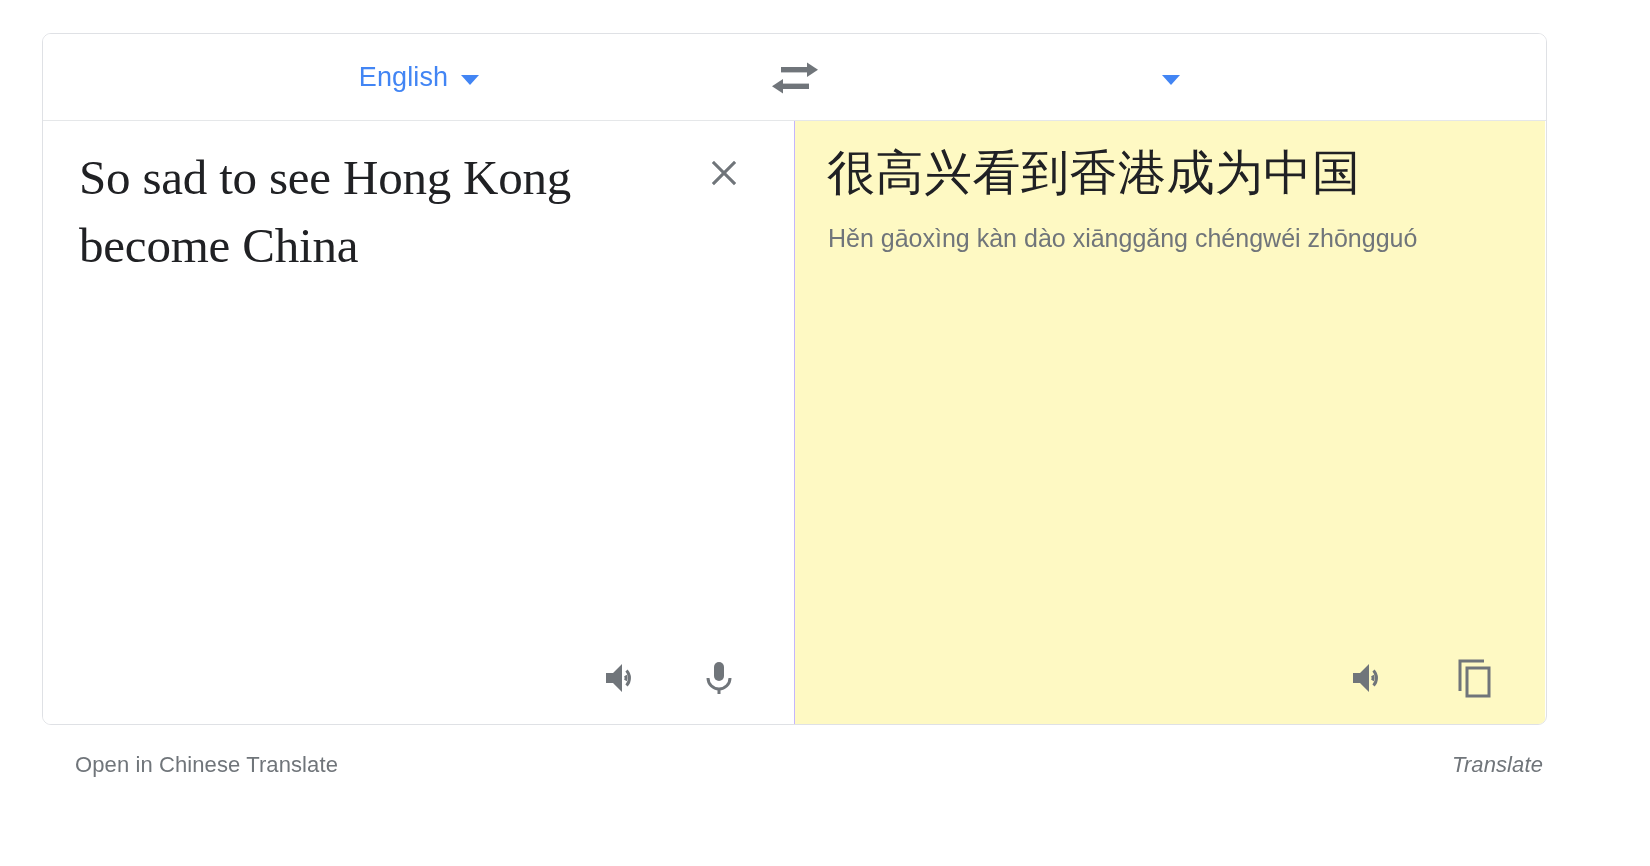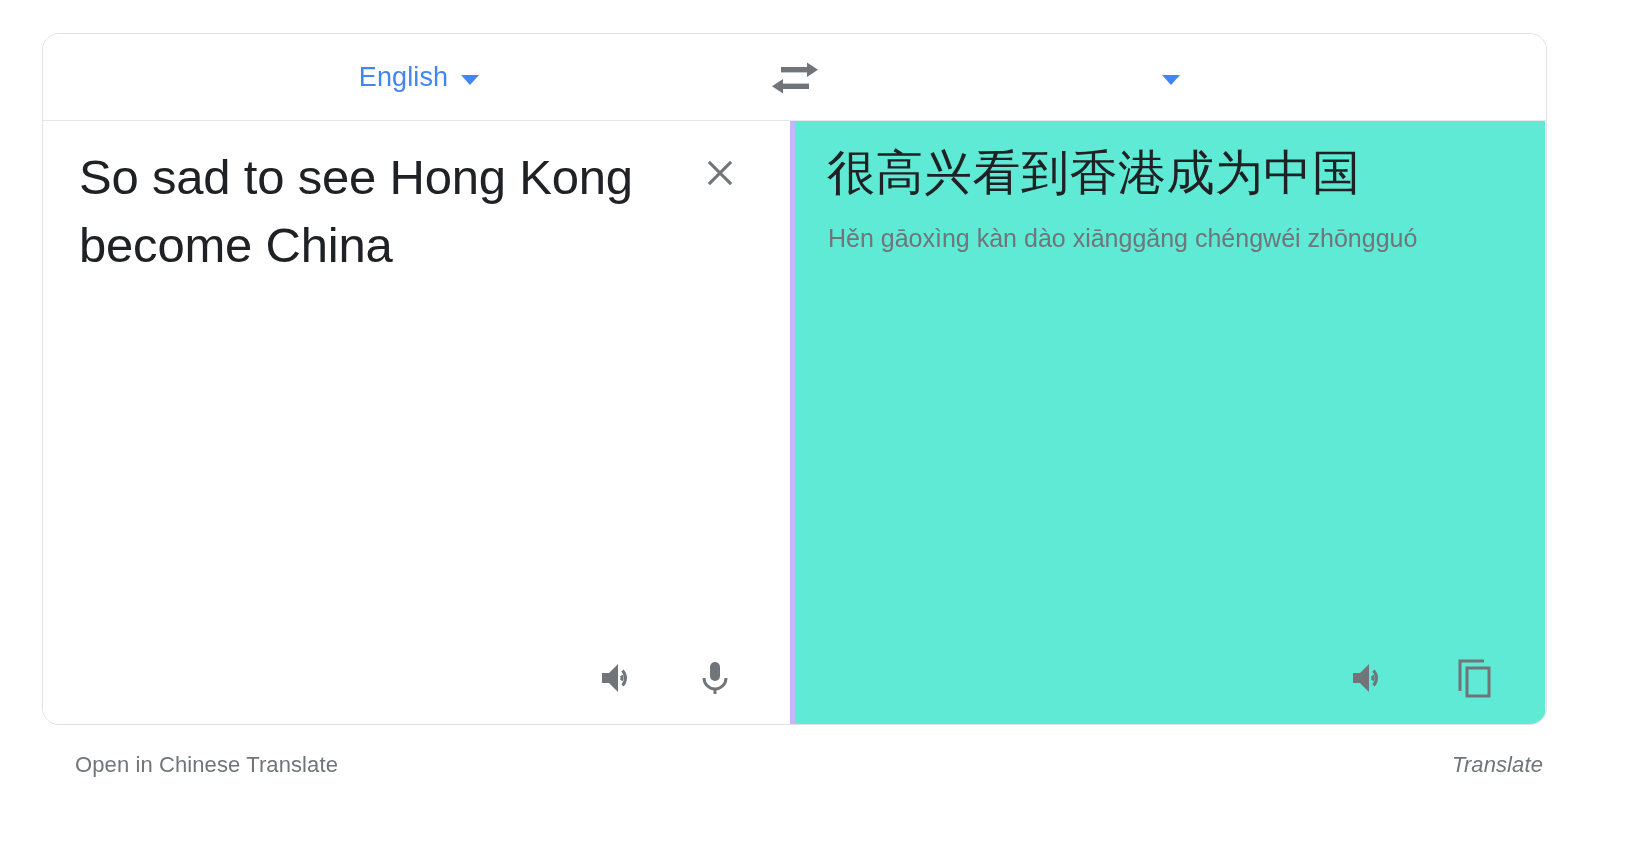--- a/index.html
+++ b/index.html
@@ -21,21 +21,21 @@
   }
 
   
   .translate-card {
     position: absolute;
     left: 42px;
     top: 33px;
     width: 1505px;
     height: 692px;
     border: 1px solid #dfe1e5;
-    border-radius: 17px;
+    border-radius: 9px;
     background: #ffffff;
     overflow: hidden;
   }
 
   
   .lang-bar {
     position: relative;
     height: 87px;
     border-bottom: 1px solid #e5e7e9;
     background: #ffffff;
@@ -88,25 +88,26 @@
     height: 604px;
   }
 
   .pane {
     position: relative;
     height: 604px;
   }
   .pane.source {
     width: 752px;
     background: #ffffff;
-    border-right: 5px solid #c4b5fd;
+    border-right: 1px solid #c4b5fd;
+    font-family: Liberation Serif, serif;
   }
   .pane.target {
     width: 750px;
-    background: #5eead4;
+    background: #fef9c3;
   }
 
   .source-text {
     position: absolute;
     left: 36px;
     top: 23px;
     width: 600px;
     font-size: 49px;
     line-height: 1.38;
     color: #202124;

